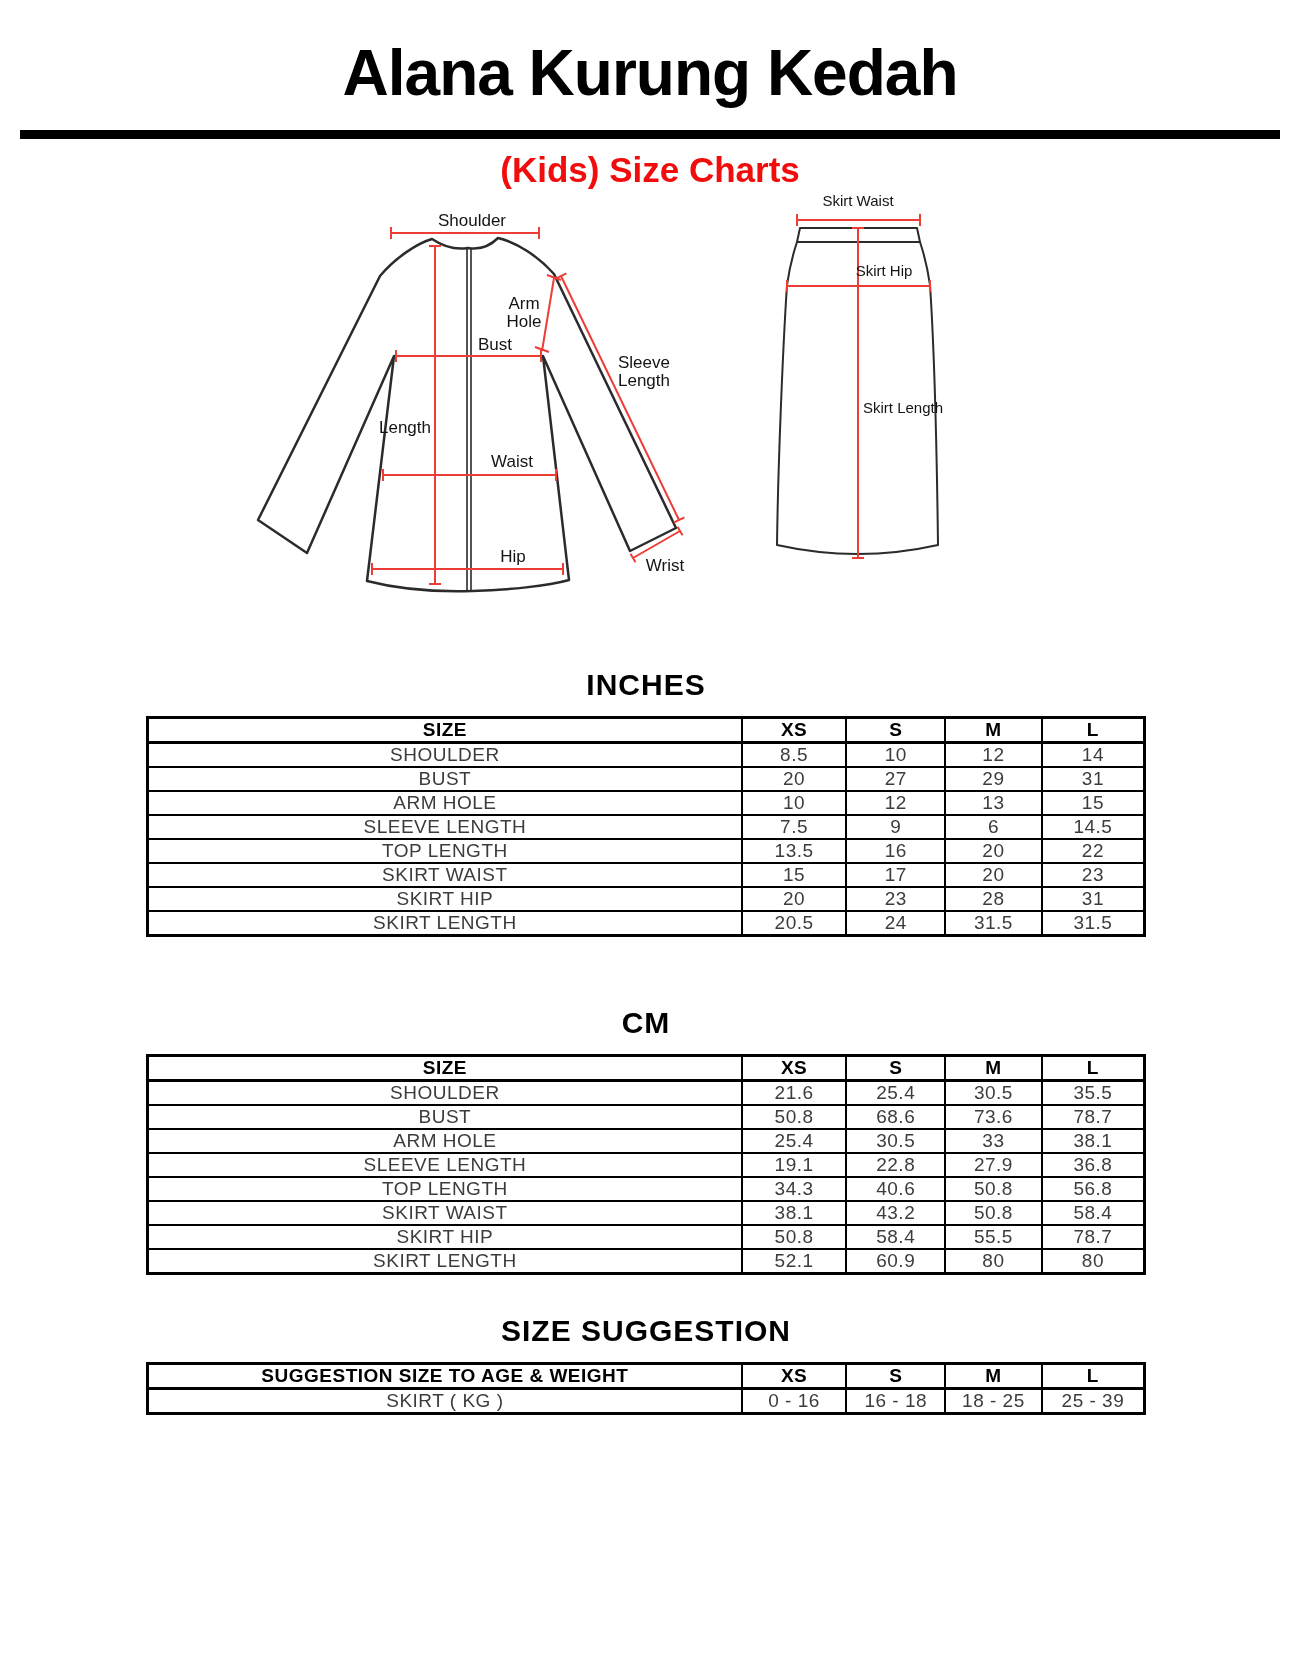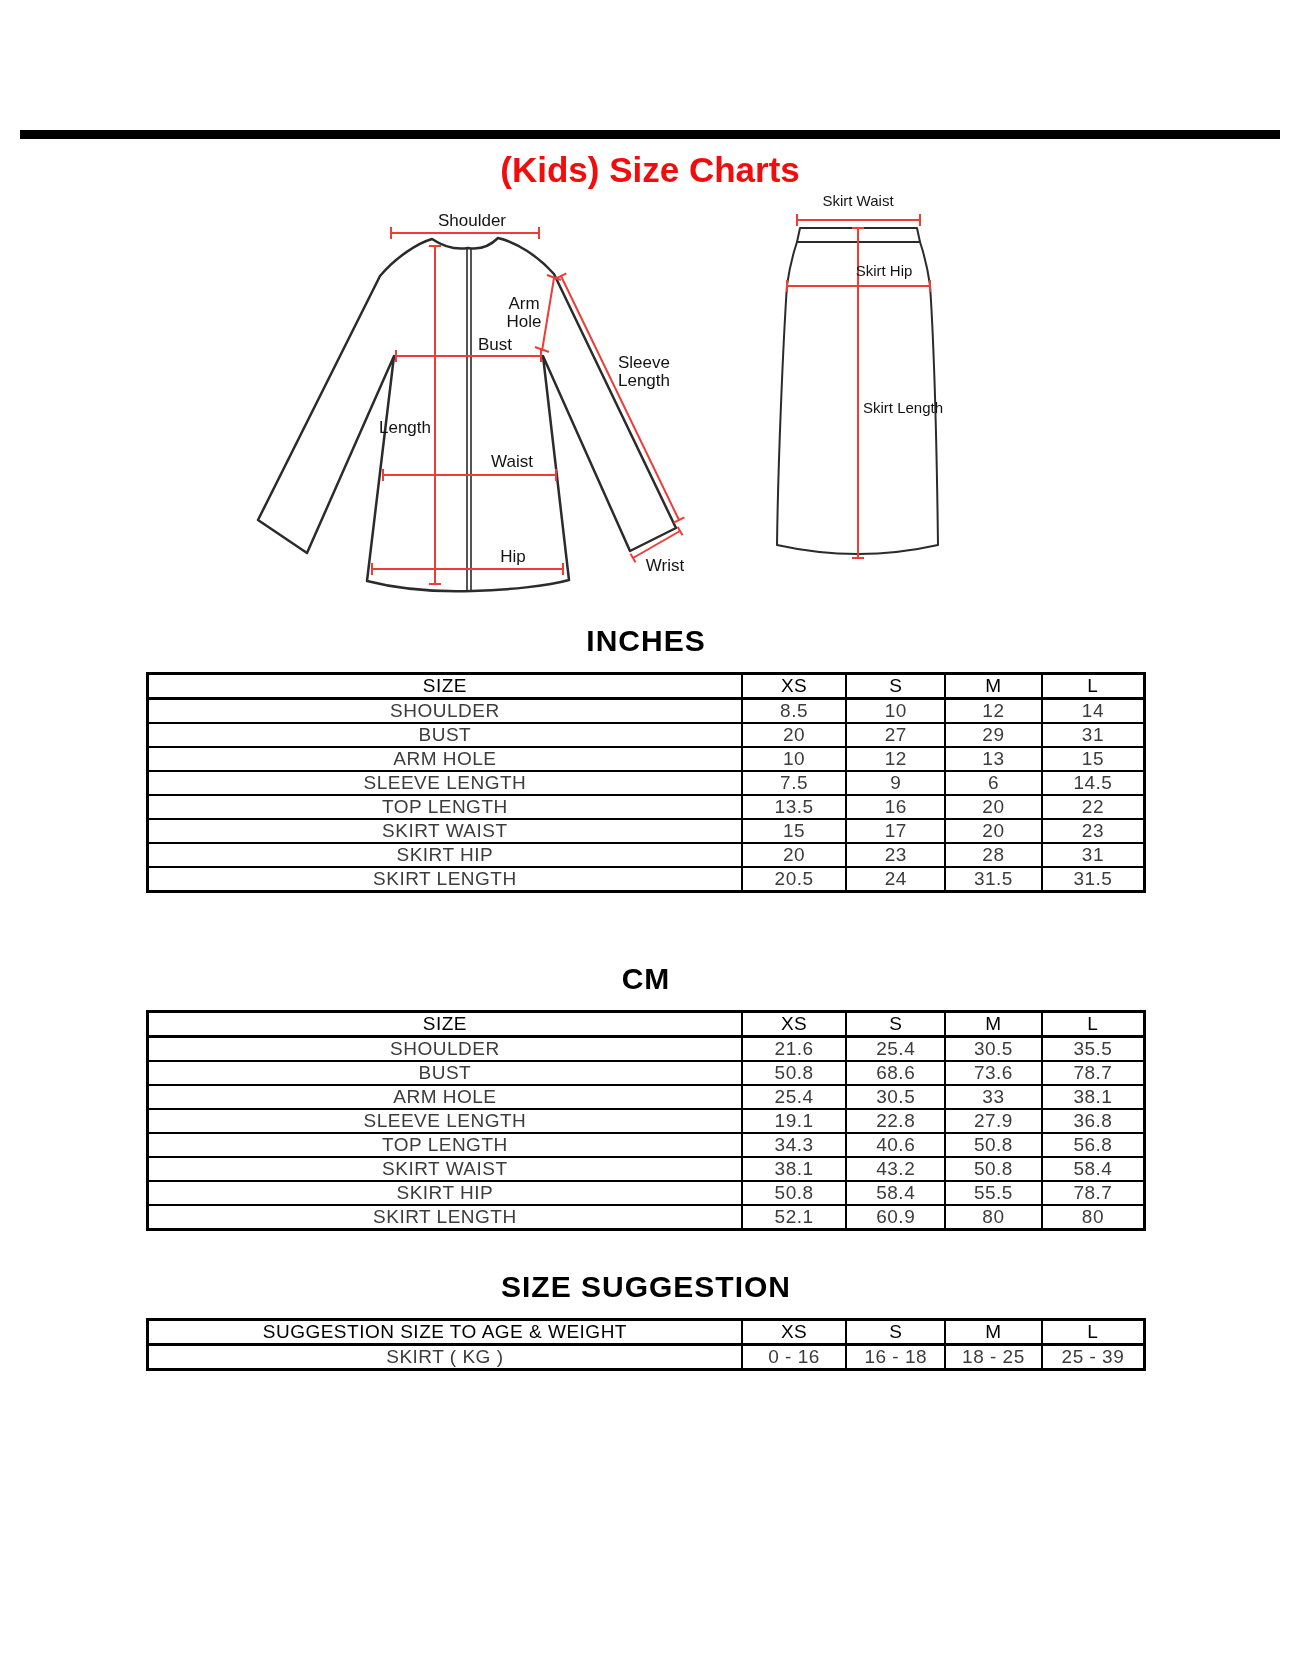--- a/index.html
+++ b/index.html
@@ -21,51 +21,52 @@
     position:absolute; top:150px; left:0; width:100%;
     text-align:center; font-size:35px; font-weight:bold; margin:0;
   }
   
   .blouse-svg { position:absolute; left:228px; top:190px; }
   .skirt-svg  { position:absolute; left:750px; top:185px; }
   .diagram-label { font-family:"Liberation Sans", sans-serif; fill:#141414; }
   .lbl-17 { font-size:17px; }
   .lbl-15 { font-size:15px; }
   
-  .table-block { position:absolute; left:146px; width:1000px; }
+  .table-block { position:absolute; left:146px; width:1000px;margin-top:44px; }
   .block-inches      { top:622px; }
   .block-cm          { top:960px; }
   .block-suggestion  { top:1268px; }
   .section-heading {
     margin:0 0 13px 0; text-align:center;
     font-size:30px; font-weight:bold; letter-spacing:1px; color:#000;
     line-height:37px;
   }
   table.size-table {
     width:100%; border-collapse:collapse; table-layout:fixed;
     border:3px solid #000; background:#fff;
   }
   table.size-table th, table.size-table td {
     border:2px solid #000; text-align:center; vertical-align:middle;
     padding:0; height:22px; line-height:22px; font-size:19px;
     white-space:nowrap; overflow:hidden;
   }
   table.size-table thead th {
-    font-weight:normal; color:#000; border-bottom:3px solid #000;
+    font-weight:bold; color:#000; border-bottom:3px solid #000;
     letter-spacing:0.5px;
   }
   table.size-table tbody td {
     font-weight:normal; color:#3c3c3c; letter-spacing:0.5px;
   }
 </style>
 </head>
 <body>
 
 <div class="page">
 
+  <h1 class="title">Alana Kurung Kedah</h1>
   <div class="divider"></div>
   <h2 class="subtitle" style="color:#f20d0d;">(Kids) Size Charts</h2>
 
   <svg class="blouse-svg" width="480" height="412" viewBox="0 0 480 412" xmlns="http://www.w3.org/2000/svg">
 
     <path d="M204,49 C190,53 168,67 152,86 L30,330 L79,363 L166,166 L139,391
          C170,399 210,402 244,401 C280,400 320,396 341,390
          L315,166 L402,361 L448,338 L326,84
          C310,66 288,52 270,48
          C262,56 252,60 240,58 C228,60 216,57 204,49 Z" fill="#ffffff" stroke="#2b2b2b" stroke-width="2.5" stroke-linejoin="round"></path>

